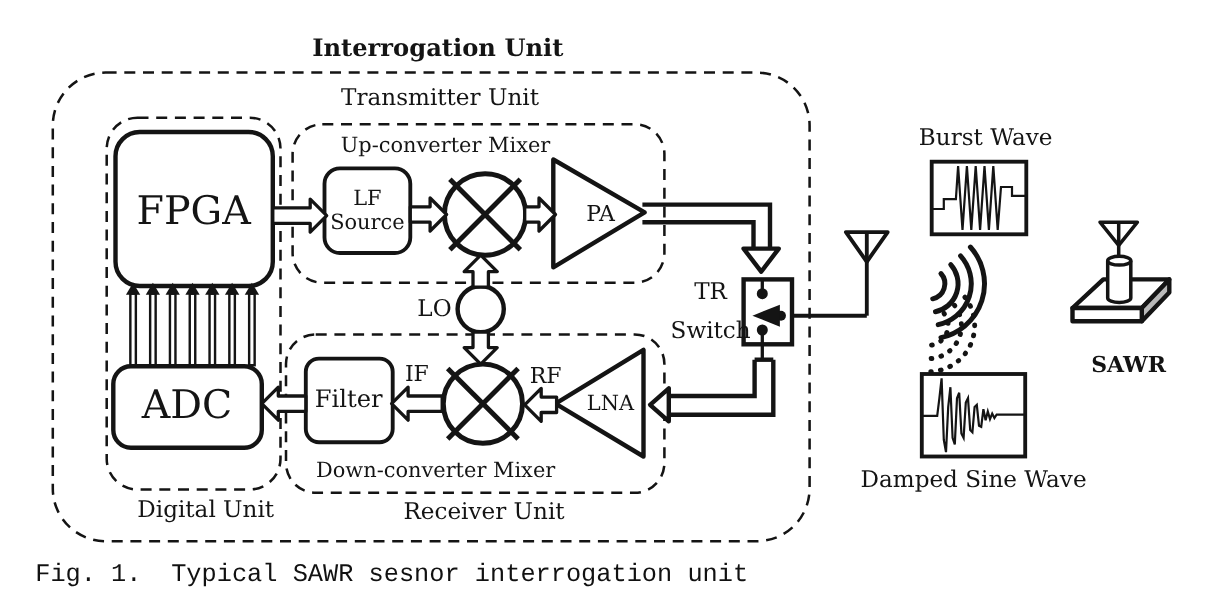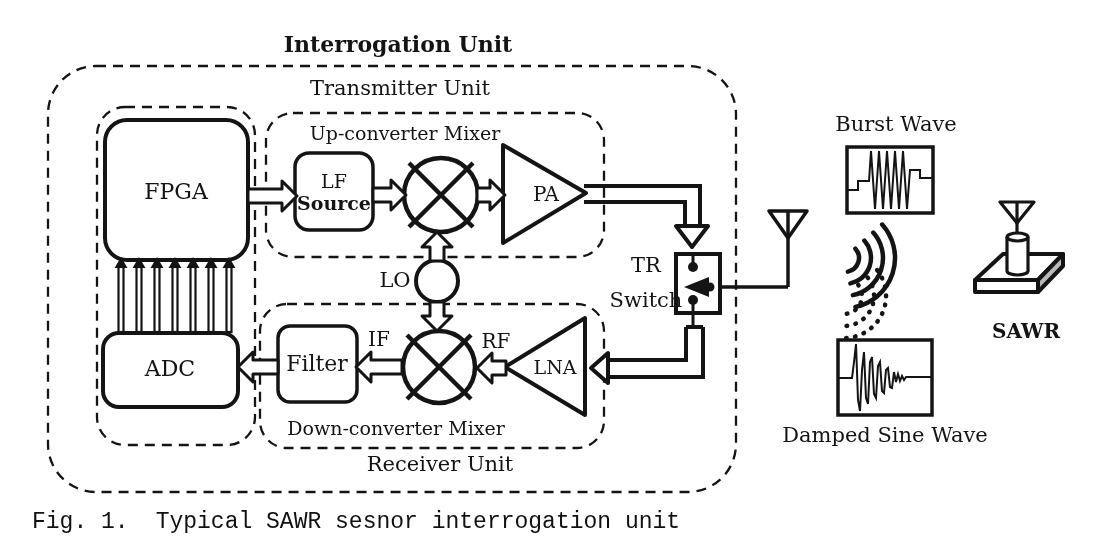--- a/index.html
+++ b/index.html
@@ -4,21 +4,21 @@
 <style>
   html,body{margin:0;padding:0;background:#fff;}
   #figure{position:relative;width:1098px;height:547px;background:#fff;overflow:hidden;
           font-family:"DejaVu Serif", serif;color:#141414;border-radius:24px;}
   #diagram-svg{position:absolute;left:0;top:0;}
   .lbl{position:absolute;transform:translate(-50%,-50%);white-space:nowrap;
        text-align:center;color:#141414;line-height:1.1;}
   .f-title{font-size:22px;font-weight:bold;}
   .f-unit{font-size:21px;}
   .f-sub{font-size:19px;}
-  .f-big{font-size:22px;}
+  .f-big{font-size:36px;}
   .f-block{font-size:19px;}
   .f-filter{font-size:22px;}
   .f-sig{font-size:20px;}
   .f-sawr{font-size:20px;font-weight:bold;}
   .two-line{line-height:35px;margin-left:14px;}
   #caption{position:absolute;left:32px;top:509px;font-family:Liberation Mono, monospace;
            font-size:23px;color:#111;white-space:nowrap;}
   #caption .gap{display:inline-block;width:27px;}
 </style>
 </head>
@@ -154,28 +154,29 @@
       <line x1="1017" y1="203" x2="1017" y2="234" stroke="#141414" stroke-width="3.2"></line>
     </g>
   </svg>
 
   <div class="lbl f-title" style="left:398px;top:44px;">Interrogation Unit</div>
   <div class="lbl f-unit" style="left:400px;top:89px;">Transmitter Unit</div>
   <div class="lbl f-sub" style="left:405px;top:133px;">Up-converter Mixer</div>
   <div class="lbl f-big" style="left:176px;top:192px;">FPGA</div>
   <div class="lbl f-big" style="left:170px;top:369px;">ADC</div>
   <div class="lbl f-block" style="left:334px;top:181px;">LF</div>
-  <div class="lbl f-block" style="left:334px;top:203px;font-weight:bold;">Source</div>
+  <div class="lbl f-block" style="left:334px;top:203px;">Source</div>
   <div class="lbl f-sig" style="left:533px;top:194px;margin-left:13px;">PA</div>
   <div class="lbl f-unit" style="left:395px;top:281px;">LO</div>
   <div class="lbl f-sig" style="left:379px;top:339px;">IF</div>
   <div class="lbl f-sig" style="left:496px;top:341px;">RF</div>
   <div class="lbl f-filter" style="left:317px;top:364px;">Filter</div>
   <div class="lbl f-block" style="left:555px;top:367px;">LNA</div>
   <div class="lbl f-sub" style="left:396px;top:428px;">Down-converter Mixer</div>
+  <div class="lbl f-unit" style="left:187px;top:464px;">Digital Unit</div>
   <div class="lbl f-unit" style="left:440px;top:465px;">Receiver Unit</div>
   <div class="lbl f-unit two-line" style="left:632px;top:283px;">
     <div>TR</div>
     <div>Switch</div>
   </div>
   <div class="lbl f-unit" style="left:896px;top:125px;">Burst Wave</div>
   <div class="lbl f-unit" style="left:885px;top:436px;">Damped Sine Wave</div>
   <div class="lbl f-sawr" style="left:1026px;top:311px;margin-top:20px;">SAWR</div>
 
   <div id="caption">

